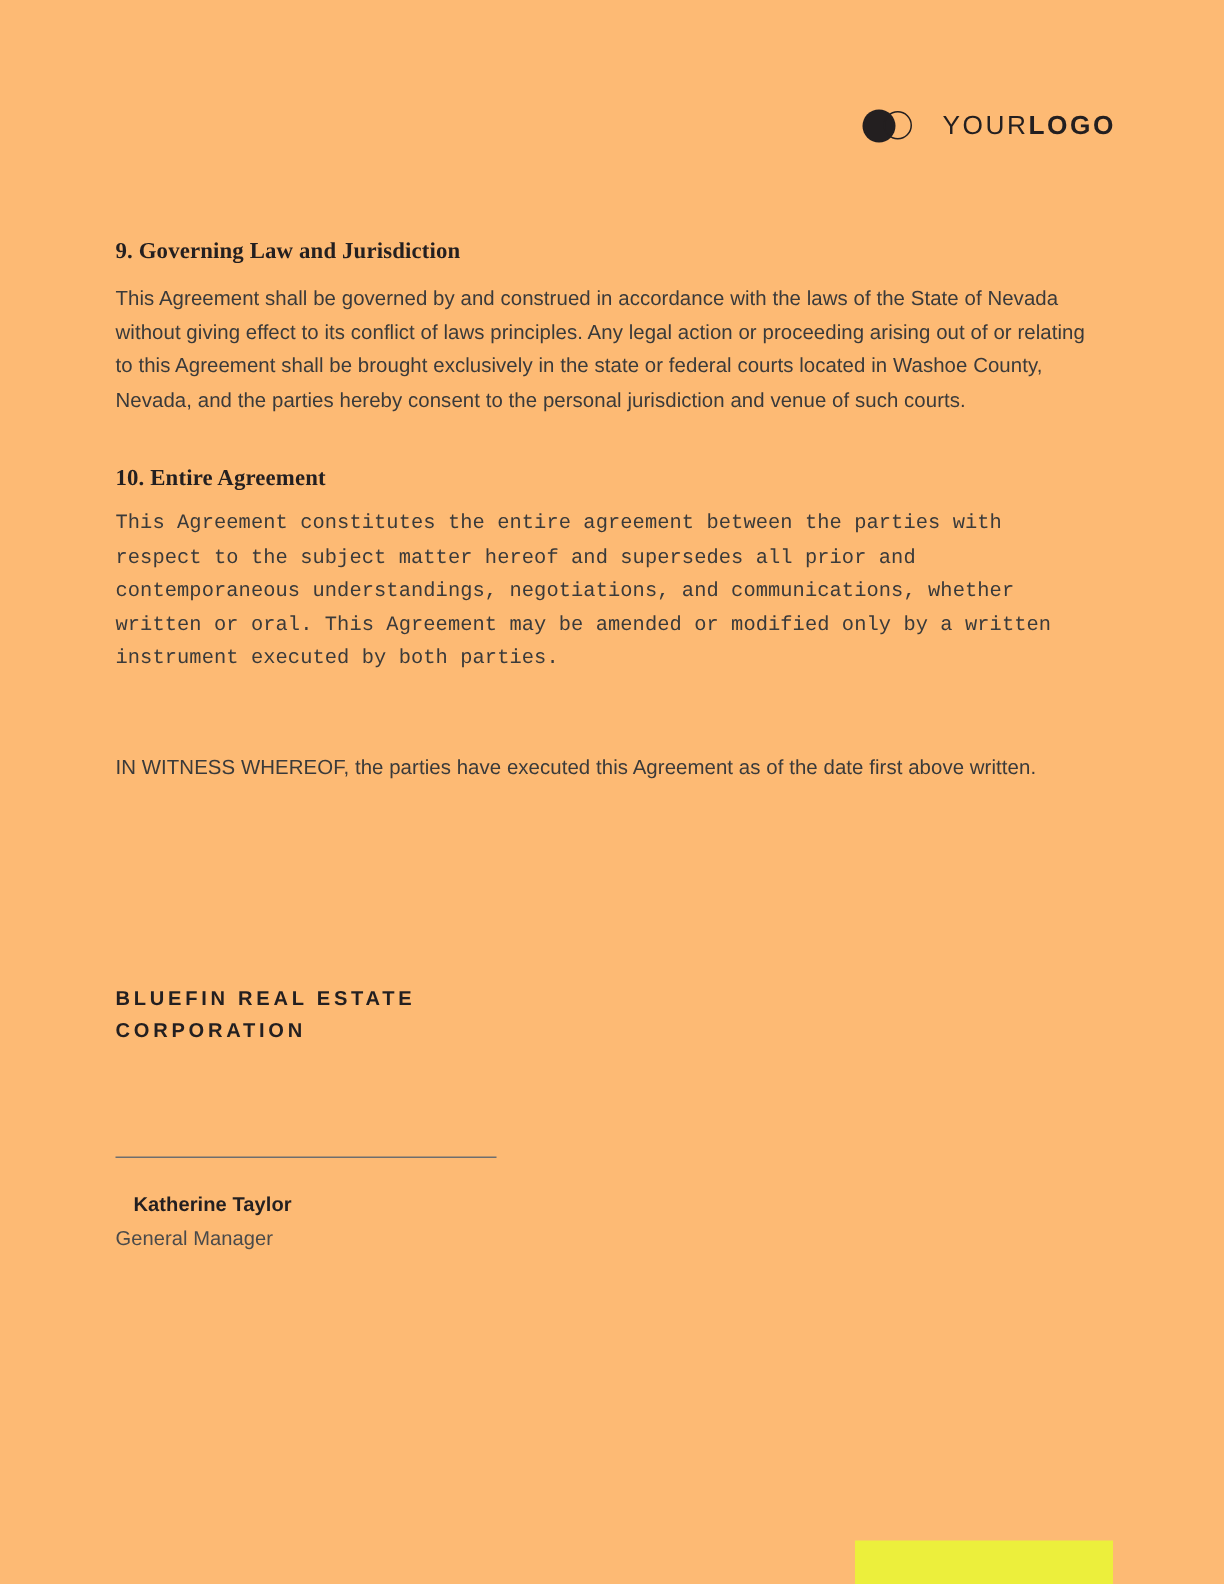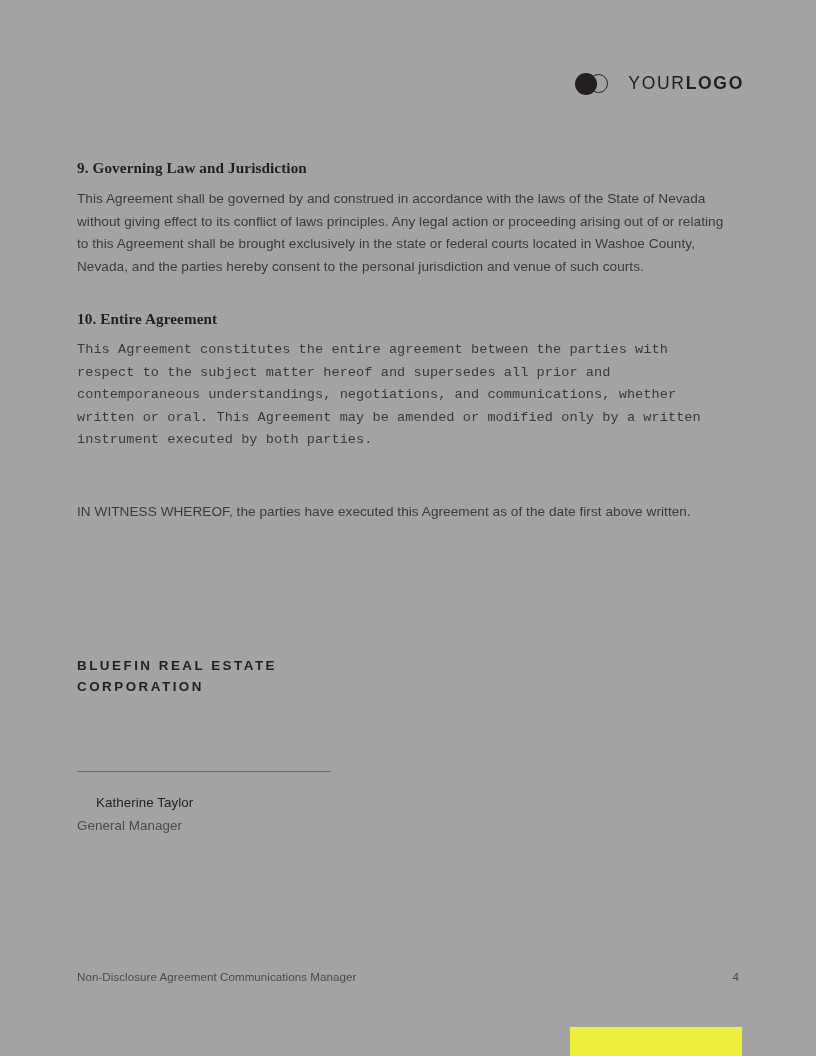--- a/index.html
+++ b/index.html
@@ -14,21 +14,21 @@
     font-family: "Liberation Sans", sans-serif;
     color: #231f20;
     overflow: hidden;
   }
 
   .page {
     position: absolute;
     inset: 0;
     width: 816px;
     height: 1056px;
-    background: #a3a3a3;
+    background: #fdba74;
   }
 
   
   .logo-block {
     position: absolute;
     top: 73px;
     right: 72px;
     display: flex;
     align-items: center;
     gap: 11px;
@@ -133,23 +133,23 @@
     top: 116px;
     left: 0;
     width: 254px;
     height: 0;
     border-top: 1.6px solid #6e6e6e;
   }
 
   .signer-name {
     position: absolute;
     top: 138px;
-    left: 7px;
+    left: 0;
     font-size: 13.4px;
-    font-weight: 400;
+    font-weight: 700;
     color: #231f20;
     line-height: 20px;
     letter-spacing: 0.05px;
     padding-left: 12px;
   }
   .signer-title {
     position: absolute;
     top: 161px;
     left: 0;
     font-size: 13.4px;
@@ -220,20 +220,16 @@
     <div class="sig-col left">
       <p class="party-name">BLUEFIN REAL ESTATE CORPORATION</p>
       <div class="sig-rule"></div>
       <span class="signer-name">Katherine Taylor</span>
       <span class="signer-title">General Manager</span>
     </div>
 
 
   </div>
 
-  <div class="footer">
-    <span class="footer-text">Non-Disclosure Agreement Communications Manager</span>
-    <span class="footer-page">4</span>
-  </div>
 
   <div class="accent-bar" style="background: rgb(236, 239, 60);"></div>
 
 </div>
 
 </body></html>

